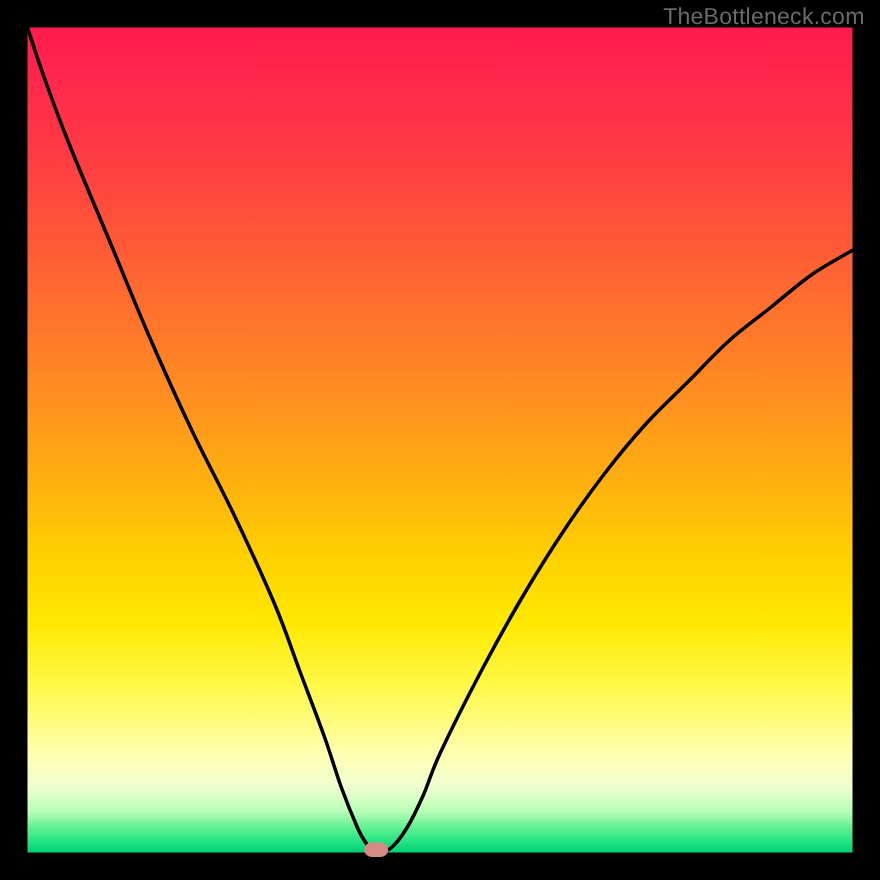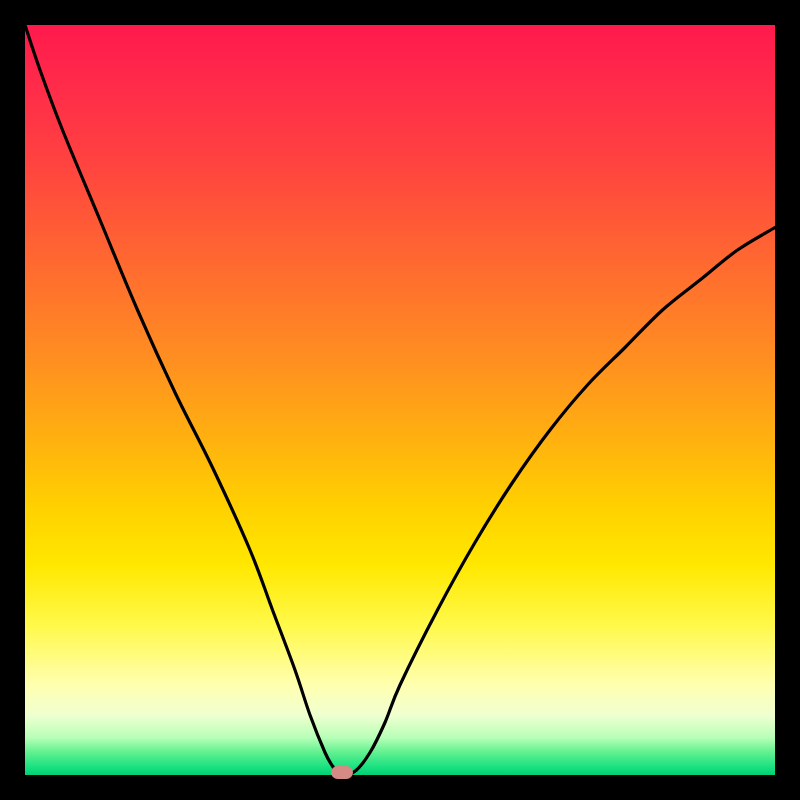--- a/index.html
+++ b/index.html
@@ -75,13 +75,14 @@
 
 <div class="frame">
   <div class="plot-area"></div>
 
   <svg class="curve" viewBox="0 0 750 750" preserveAspectRatio="none">
     <path id="curve-path" fill="none" stroke="#000" stroke-width="3.2" stroke-linecap="round" stroke-linejoin="round" d="M 0 0 C 2.5 7.5, 8.75 27.5, 15 45 C 21.25 62.5, 27.5 80, 37.5 105 C 47.5 130, 62.5 165, 75 195 C 87.5 225, 100 256.25, 112.5 285 C 125 313.75, 137.5 341.25, 150 367.5 C 162.5 393.75, 175 416.25, 187.5 442.5 C 200 468.75, 215 501.25, 225 525 C 235 548.75, 240 565, 247.5 585 C 255 605, 263.75 627.5, 270 645 C 276.25 662.5, 280 676.25, 285 690 C 290 703.75, 296.25 719, 300 727.5 C 303.75 736, 305 737.25, 307.5 741 C 310 744.75, 311.25 749.125, 315 750 C 318.75 750.875, 325 750, 330 746.25 C 335 742.5, 340 735.625, 345 727.5 C 350 719.375, 355 708.75, 360 697.5 C 365 686.25, 366.25 678.75, 375 660 C 383.75 641.25, 400.00000000000006 608.75, 412.50000000000006 585 C 425.00000000000006 561.25, 437.5 538.75, 450 517.5 C 462.5 496.25, 475 476.25, 487.5 457.5 C 500 438.75, 512.5 421.25, 525 405 C 537.5 388.75, 550 373.75, 562.5 360 C 575 346.25, 587.5 335.00000000000006, 600 322.50000000000006 C 612.5 310.00000000000006, 625 296.25, 637.5 285 C 650 273.75, 662.5 265, 675 255 C 687.5 245, 700 233.75, 712.5 225 C 725 216.25, 743.75 206.25, 750 202.5"></path>
   </svg>
 
   <div id="min-marker" class="marker" style="left: 331.25px; top: 765.75px;"></div>
 
+  <div class="watermark">TheBottleneck.com</div>
 </div>
 
 </body></html>

